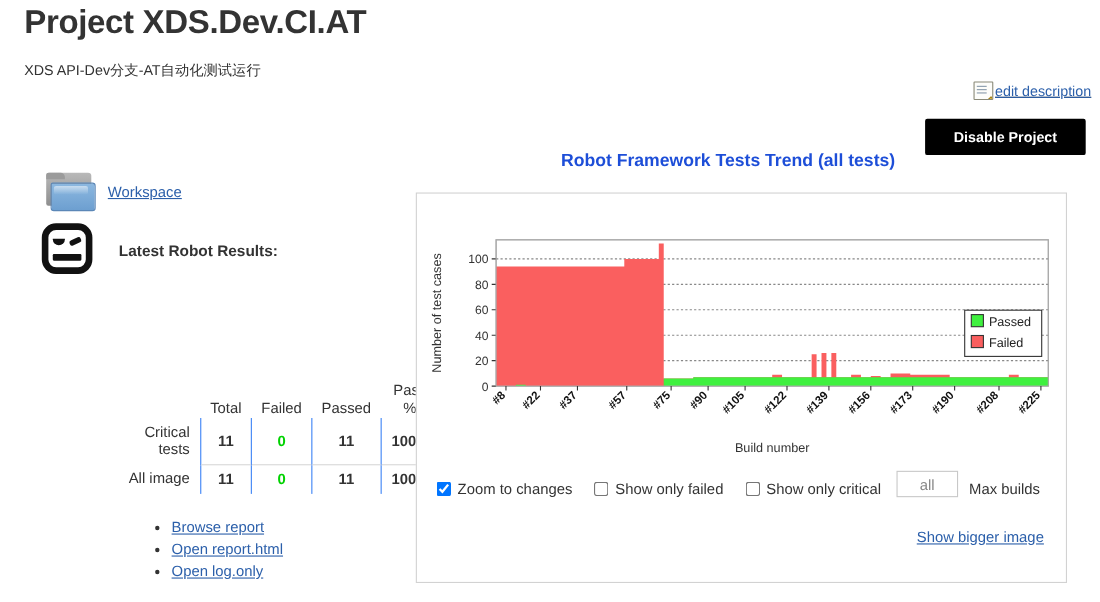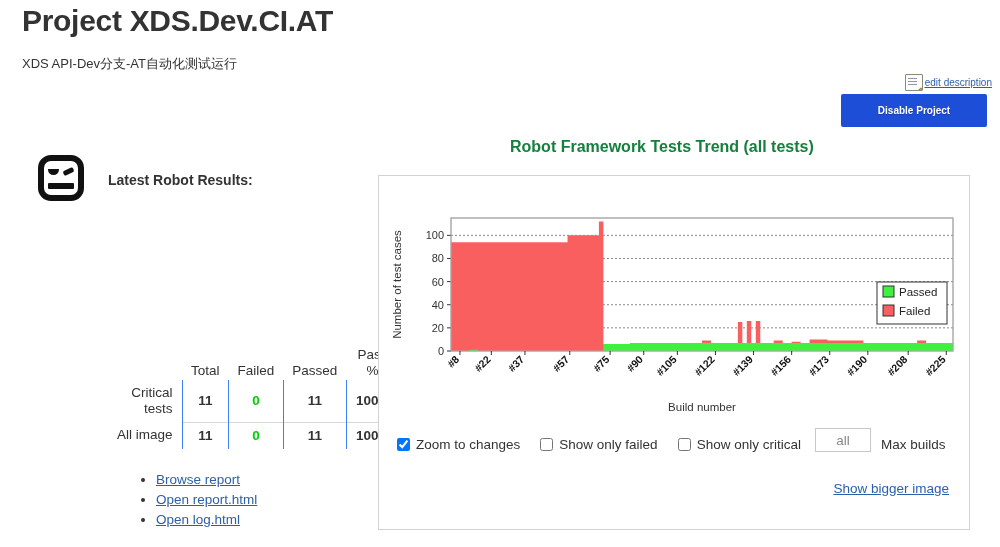--- a/index.html
+++ b/index.html
@@ -18,44 +18,44 @@
     font-size:30px;font-weight:bold;color:#333;
     letter-spacing:-0.3px;
   }
   #page-desc{
     position:absolute;left:22px;top:55px;
     font-size:13px;color:#333;
   }
   #edit-desc-wrap{
     position:absolute;right:8px;top:74px;
     display:flex;align-items:center;gap:2px;
-    font-size:10px;
+    font-size:13px;
     text-decoration:underline;
   }
   .edit-icon{
     width:16px;height:15px;position:relative;display:inline-block;
     background:#fdfdfa;border:1px solid #8a8a78;border-radius:1px;
     overflow:hidden;flex:none;
   }
   .edit-icon:before{
     content:"";position:absolute;left:2px;top:3px;width:9px;height:1px;
     background:#8899aa;box-shadow:0 3px 0 #8899aa,0 6px 0 #8899aa;
   }
   .edit-icon:after{
     content:"";position:absolute;right:-3px;bottom:-2px;
     width:13px;height:4px;background:#e8c24a;
     border:1px solid #9b7d1e;
     transform:rotate(-42deg);transform-origin:right bottom;
   }
   #disable-project-btn{
-    position:absolute;right:13px;top:94px;
+    position:absolute;right:13px;top:108px;
     width:146px;height:33px;
-    background:#1d4ed8;color:#fff;
+    background:#000000;color:#fff;
     border:none;border-radius:2px;
-    font-family:inherit;font-size:10px;font-weight:bold;
+    font-family:inherit;font-size:13px;font-weight:bold;
     cursor:pointer;
     text-shadow:0 1px 1px rgba(0,0,0,.25);
   }
 
   
   #left-col{position:absolute;left:0;top:150px;width:370px;}
   .side-link-row{
     display:flex;align-items:center;height:48px;padding-left:40px;
   }
   .side-link-row a{font-size:13.5px;}
@@ -157,21 +157,21 @@
 
   #links-list{
     position:absolute;left:130px;top:470px;
     margin:0;padding:0 0 0 26px;font-size:13.5px;line-height:20px;
   }
   #links-list li{margin:0;}
 
   
   #chart-title{
     position:absolute;left:510px;top:138px;
-    font-size:16px;font-weight:bold;color:#15803d;
+    font-size:16px;font-weight:bold;color:#1d4ed8;
   }
   #chart-panel{
     position:absolute;left:378px;top:175px;
     width:592px;height:355px;
     border:1px solid #d2d2d2;background:#fff;box-sizing:border-box;
   }
   #chart-figure{
     position:absolute;left:0;top:6px;width:592px;height:230px;
   }
   #chart-controls{
@@ -205,20 +205,30 @@
 
 <div id="edit-desc-wrap">
   <span class="edit-icon"></span>
   <a href="#">edit description</a>
 </div>
 
 <button id="disable-project-btn">Disable Project</button>
 
 <div id="left-col">
 
+  <div class="side-link-row">
+    <span class="icon-slot">
+      <span class="folder-icon">
+          <span class="back"></span>
+          <span class="tab"></span>
+          <span class="front"></span>
+        </span>
+    </span>
+    <a href="#">Workspace</a>
+  </div>
 
 
   <div id="latest-results-row">
     <span class="icon-slot">
       <span class="robot-icon">
           <span class="body"></span>
           <span class="eyeL"></span>
           <span class="eyeR"></span>
           <span class="mouth"></span>
         </span>
@@ -257,21 +267,21 @@
       <td class="val-zero">0</td>
       <td>11</td>
       <td>100.0</td>
     </tr>
   </tbody>
 </table>
 
 <ul id="links-list">
   <li><a href="#">Browse report</a></li>
   <li><a href="#">Open report.html</a></li>
-  <li><a href="#">Open log.html</a></li>
+  <li><a href="#">Open log.only</a></li>
 </ul>
 
 <div id="chart-title">Robot Framework Tests Trend (all tests)</div>
 
 <div id="chart-panel">
 
   <svg id="chart-figure" viewBox="0 0 592 230">
       <rect x="72" y="36" width="502" height="133" fill="#fff" stroke="#aaa" stroke-width="1"></rect>
       <line x1="68" y1="169" x2="72" y2="169" stroke="#333" stroke-width="1"></line>
       <text x="65" y="173" text-anchor="end" class="tick-lbl">0</text>

